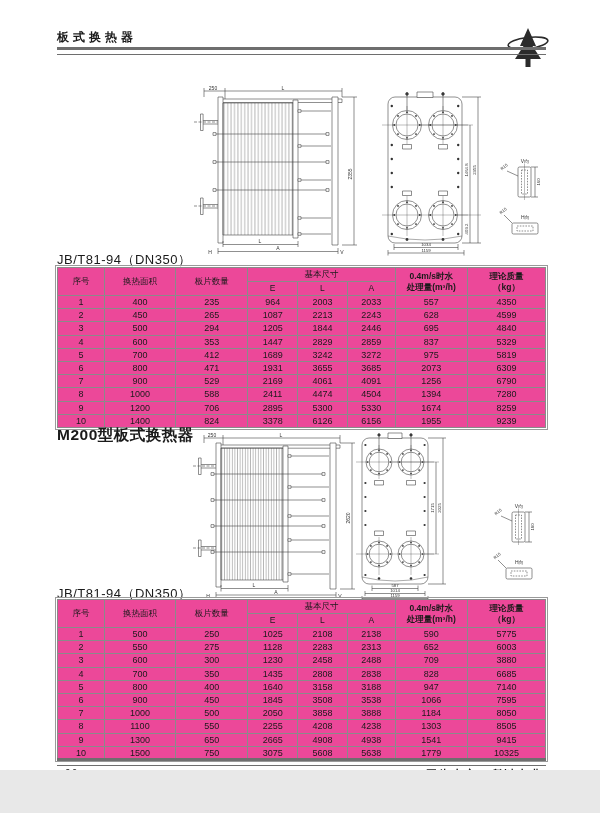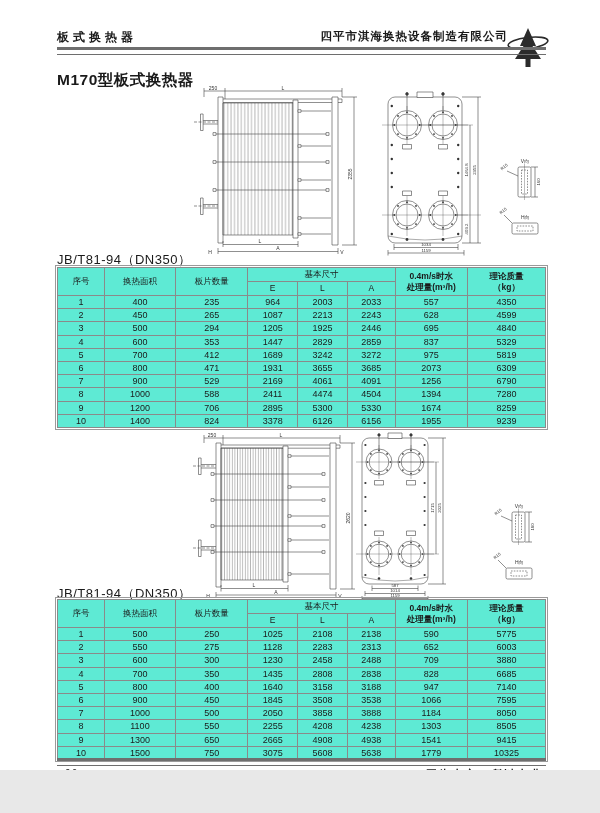--- a/index.html
+++ b/index.html
@@ -11,21 +11,21 @@
   .abs{position:absolute;}
   
   .hdr-left{left:57px; top:29px; font-size:12px; font-weight:bold; letter-spacing:4px;}
   .hdr-right{right:92px; top:29px; font-size:11.5px; font-weight:bold; letter-spacing:1px;}
   .double-rule{left:57px; width:489px; height:4px; border-top:3px solid #6e6e6e; border-bottom:1px solid #6e6e6e;}
   .rule-top{top:47px;}
   .rule-bottom{top:758px; left:57px; width:489px;}
   .section-title{left:57px; font-size:15.5px; font-weight:bold; letter-spacing:0.5px;}
   .std-label{left:57px; font-size:13px; letter-spacing:0.5px;}
   
-  table.spec{border-collapse:collapse; width:489px; table-layout:fixed; background:#5eead4;padding-left:30px;}
+  table.spec{border-collapse:collapse; width:489px; table-layout:fixed; background:#ec4899;padding-left:30px;}
   table.spec{border:1.6px solid #3a3a3a; outline:1px solid #9a9a9a; outline-offset:1.5px;}
   table.spec th, table.spec td{
     border:0.8px solid #8a8a8a; text-align:center; vertical-align:middle;
     font-weight:normal; padding:0; overflow:hidden;
   }
   table.spec thead th{font-size:8.5px; line-height:10.5px; height:13px;}
   table.spec tbody td{font-size:9px; height:12.2px; line-height:12px;}
   .two-line{font-size:8.5px; line-height:10.5px;font-weight:bold;}
   
   svg{display:block;}
@@ -35,28 +35,26 @@
   
   .ftr-left{left:57px; top:768px; font-size:10px; letter-spacing:1px;}
   .ftr-right{right:57px; top:767px; font-size:11px; font-weight:bold; letter-spacing:2px;}
 </style>
 </head>
 <body>
 
 <div class="page">
 
   <div class="abs hdr-left">板式换热器</div>
-  <div class="abs hdr-right">四平市淇海换热设备制造有限公司</div>
   <svg class="abs" style="left:507px; top:26px;" width="42" height="46" viewBox="0 0 42 46">
     <polygon points="21,2 29,20 25.5,20 34,33 23.5,33 23.5,41 18.5,41 18.5,33 8,33 16.5,20 13,20" fill="#2b2b2b"></polygon>
     <ellipse cx="21" cy="17" rx="20" ry="5.5" fill="none" stroke="#2b2b2b" stroke-width="1.6" transform="rotate(-7 21 17)"></ellipse>
   </svg>
   <div class="abs double-rule rule-top"></div>
 
-  <div class="abs section-title" style="top:70px;">M170型板式换热器</div>
 
   <svg class="abs dwg" style="left:192px; top:84px;" width="182" height="170" viewBox="0 0 182 170">
     <defs>
       <pattern id="hatch170" width="3.4" height="4" patternUnits="userSpaceOnUse">
         <line x1="1.7" y1="0" x2="1.7" y2="4" stroke="#666" stroke-width="0.5"></line>
       </pattern>
     </defs>
     <g stroke="#444" stroke-width="0.6" fill="none">
 
       <line x1="12" y1="7" x2="150" y2="7"></line>
@@ -303,21 +301,21 @@
           <td>2213</td>
           <td>2243</td>
           <td>628</td>
           <td>4599</td>
         </tr>
         <tr>
           <td>3</td>
           <td>500</td>
           <td>294</td>
           <td>1205</td>
-          <td>1925</td>
+          <td>1844</td>
           <td>2446</td>
           <td>695</td>
           <td>4840</td>
         </tr>
         <tr>
           <td>4</td>
           <td>600</td>
           <td>353</td>
           <td>1447</td>
           <td>2829</td>
@@ -381,20 +379,21 @@
           <td>824</td>
           <td>3378</td>
           <td>6126</td>
           <td>6156</td>
           <td>1955</td>
           <td>9239</td>
         </tr>
       </tbody>
   </table>
 
+  <div class="abs section-title" style="top:425px;">M200型板式换热器</div>
 
   <svg class="abs dwg" style="left:192px; top:432px;" width="182" height="166" viewBox="0 0 182 166">
     <defs>
       <pattern id="hatch200" width="2.6" height="4" patternUnits="userSpaceOnUse">
         <line x1="1.3" y1="0" x2="1.3" y2="4" stroke="#666" stroke-width="0.45"></line>
       </pattern>
     </defs>
     <g stroke="#444" stroke-width="0.6" fill="none">
       <line x1="12" y1="6" x2="148" y2="6"></line>
       <line x1="12" y1="3" x2="12" y2="11"></line>

